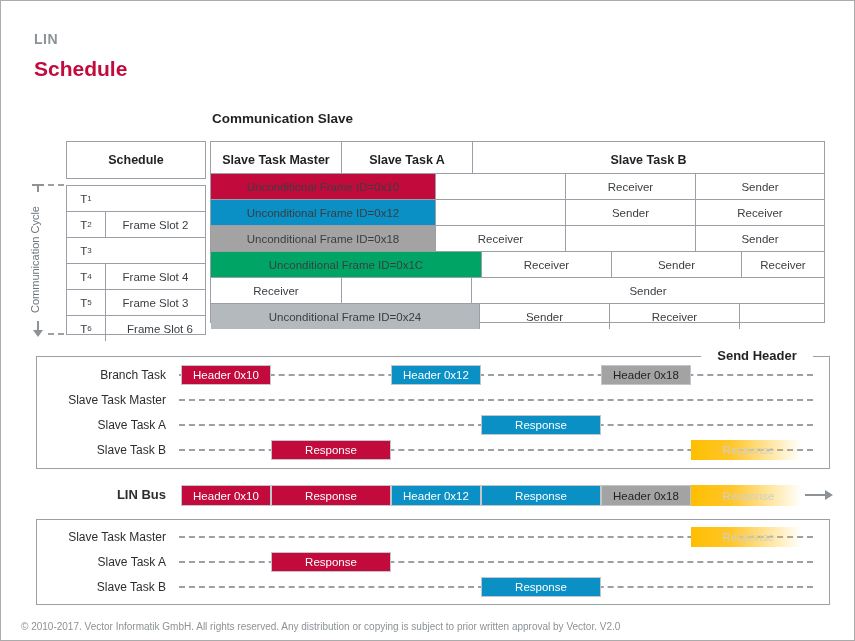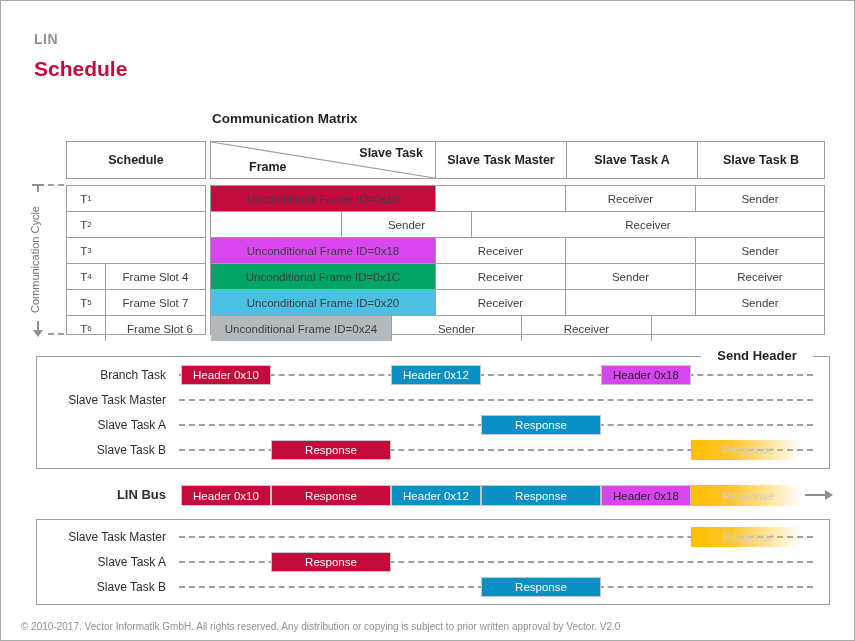--- a/index.html
+++ b/index.html
@@ -24,21 +24,21 @@
   .trow .cell:first-child{border-left:none;}
   sub{font-size:8px;}
   .diag{position:relative;overflow:hidden;}
   .diag svg{position:absolute;left:0;top:0;width:100%;height:100%;}
   .diag .top-right{position:absolute;top:4px;right:12px;font-weight:bold;font-size:12.5px;}
   .diag .bot-left{position:absolute;bottom:4px;left:38px;font-weight:bold;font-size:12.5px;}
 
   
   .c-crimson{background:#c20a3c;color:#fff;}
   .c-blue{background:#0a90c4;color:#fff;}
-  .c-yellow{background:#d946ef;color:#1f2123;}
+  .c-yellow{background:#a3a3a3;color:#1f2123;}
   .c-green{background:#00a566;color:#fff;}
   .c-lblue{background:#4bc0e2;color:#1f2123;}
   .c-gray{background:#b3b9bd;color:#26282a;}
 
   
   .cycle-label{left:28px;top:194px;height:130px;width:16px;writing-mode:vertical-rl;transform:rotate(180deg);
                font-size:11px;color:#6e757a;text-align:center;white-space:nowrap;}
   .tickline{border-top:2px dashed #9aa0a5;height:0;}
   .tick-top-cap{left:31px;top:183px;width:12px;height:0;border-top:2px solid #8d9296;}
   .tick-top-stem{left:36px;top:185px;width:2px;height:6px;background:#8d9296;}
@@ -63,120 +63,114 @@
 
   .footer{left:20px;top:620px;font-size:10px;color:#8d9296;}
 </style>
 </head>
 <body>
 
 <div class="page">
 
   <div class="abs brand">LIN</div>
   <div class="abs title">Schedule</div>
-  <div class="abs matrix-title">Communication Matrix</div>
+  <div class="abs matrix-title">Communication Slave</div>
 
   <div class="abs cycle-label">Communication Cycle</div>
   <div class="abs tick-top-cap"></div>
   <div class="abs tick-top-stem"></div>
   <div class="abs tickline" style="left:47px;top:183px;width:16px;"></div>
   <div class="abs arr-stem"></div>
   <div class="abs arr-head"></div>
   <div class="abs tickline" style="left:47px;top:332px;width:16px;"></div>
 
   <div class="abs thead" style="left:65px;top:140px;width:140px;height:38px;">
     <div class="cell" style="flex:1;">Schedule</div>
   </div>
   <div class="abs thead" style="left:209px;top:140px;width:615px;height:38px;">
-    <div class="cell diag" style="width:224px;">
-      <svg viewBox="0 0 224 36" preserveAspectRatio="none">
-        <line x1="0" y1="0" x2="224" y2="36" stroke="#9aa0a5" stroke-width="1.2"></line>
-      </svg>
-      <span class="top-right">Slave Task</span>
-      <span class="bot-left">Frame</span>
-    </div>
     <div class="cell" style="width:130px;">Slave Task Master</div>
     <div class="cell" style="width:130px;">Slave Task A</div>
     <div class="cell" style="flex:1;">Slave Task B</div>
   </div>
 
   <div class="abs tbody" style="left:65px;top:184px;width:140px;height:150px;">
     <div class="trow">
       <div class="cell" style="width:38px;">
           <span>T</span>
           <sub>1</sub>
         </div>
     </div>
     <div class="trow">
       <div class="cell" style="width:38px;">
           <span>T</span>
           <sub>2</sub>
         </div>
+      <div class="cell" style="flex:1;">Frame Slot 2</div>
     </div>
     <div class="trow">
       <div class="cell" style="width:38px;">
           <span>T</span>
           <sub>3</sub>
         </div>
     </div>
     <div class="trow">
       <div class="cell" style="width:38px;">
           <span>T</span>
           <sub>4</sub>
         </div>
       <div class="cell" style="flex:1;text-align:right;">Frame Slot 4</div>
     </div>
     <div class="trow">
       <div class="cell" style="width:38px;">
           <span>T</span>
           <sub>5</sub>
         </div>
-      <div class="cell" style="flex:1;">Frame Slot 7</div>
+      <div class="cell" style="flex:1;">Frame Slot 3</div>
     </div>
     <div class="trow">
       <div class="cell" style="width:38px;">
           <span>T</span>
           <sub>6</sub>
         </div>
       <div class="cell" style="flex:1;padding-left:9px;">Frame Slot 6</div>
     </div>
   </div>
 
-  <div class="abs tbody" style="left:209px;top:184px;width:615px;height:150px;">
+  <div class="abs tbody" style="left:209px;top:172px;width:615px;height:150px;">
     <div class="trow">
       <div class="cell c-crimson" style="width:224px;">Unconditional Frame ID=0x10</div>
       <div class="cell" style="width:130px;"></div>
       <div class="cell" style="width:130px;">Receiver</div>
       <div class="cell" style="flex:1;">Sender</div>
     </div>
     <div class="trow">
+      <div class="cell c-blue" style="width:224px;">Unconditional Frame ID=0x12</div>
       <div class="cell" style="width:130px;"></div>
       <div class="cell" style="width:130px;">Sender</div>
       <div class="cell" style="flex:1;">Receiver</div>
     </div>
     <div class="trow">
       <div class="cell c-yellow" style="width:224px;">Unconditional Frame ID=0x18</div>
       <div class="cell" style="width:130px;">Receiver</div>
       <div class="cell" style="width:130px;"></div>
       <div class="cell" style="flex:1;">Sender</div>
     </div>
     <div class="trow">
-      <div class="cell c-green" style="width:224px;">Unconditional Frame ID=0x1C</div>
+      <div class="cell c-green" style="width:270px;">Unconditional Frame ID=0x1C</div>
       <div class="cell" style="width:130px;">Receiver</div>
       <div class="cell" style="width:130px;">Sender</div>
       <div class="cell" style="flex:1;">Receiver</div>
     </div>
     <div class="trow">
-      <div class="cell c-lblue" style="width:224px;">Unconditional Frame ID=0x20</div>
       <div class="cell" style="width:130px;">Receiver</div>
       <div class="cell" style="width:130px;"></div>
       <div class="cell" style="flex:1;">Sender</div>
     </div>
     <div class="trow">
-      <div class="cell c-gray" style="width:180px;text-align:center;">Unconditional Frame ID=0x24</div>
+      <div class="cell c-gray" style="width:268px;text-align:center;">Unconditional Frame ID=0x24</div>
       <div class="cell" style="width:130px;">Sender</div>
       <div class="cell" style="width:130px;">Receiver</div>
       <div class="cell" style="flex:1;"></div>
     </div>
   </div>
 
   <div class="abs branch-box" style="left:35px;top:355px;width:794px;height:113px;"></div>
   <div class="abs branch-label" style="left:700px;top:346px;width:112px;">Send Header</div>
 
   <div class="abs rowlab" style="left:30px;top:367px;">Branch Task</div>

